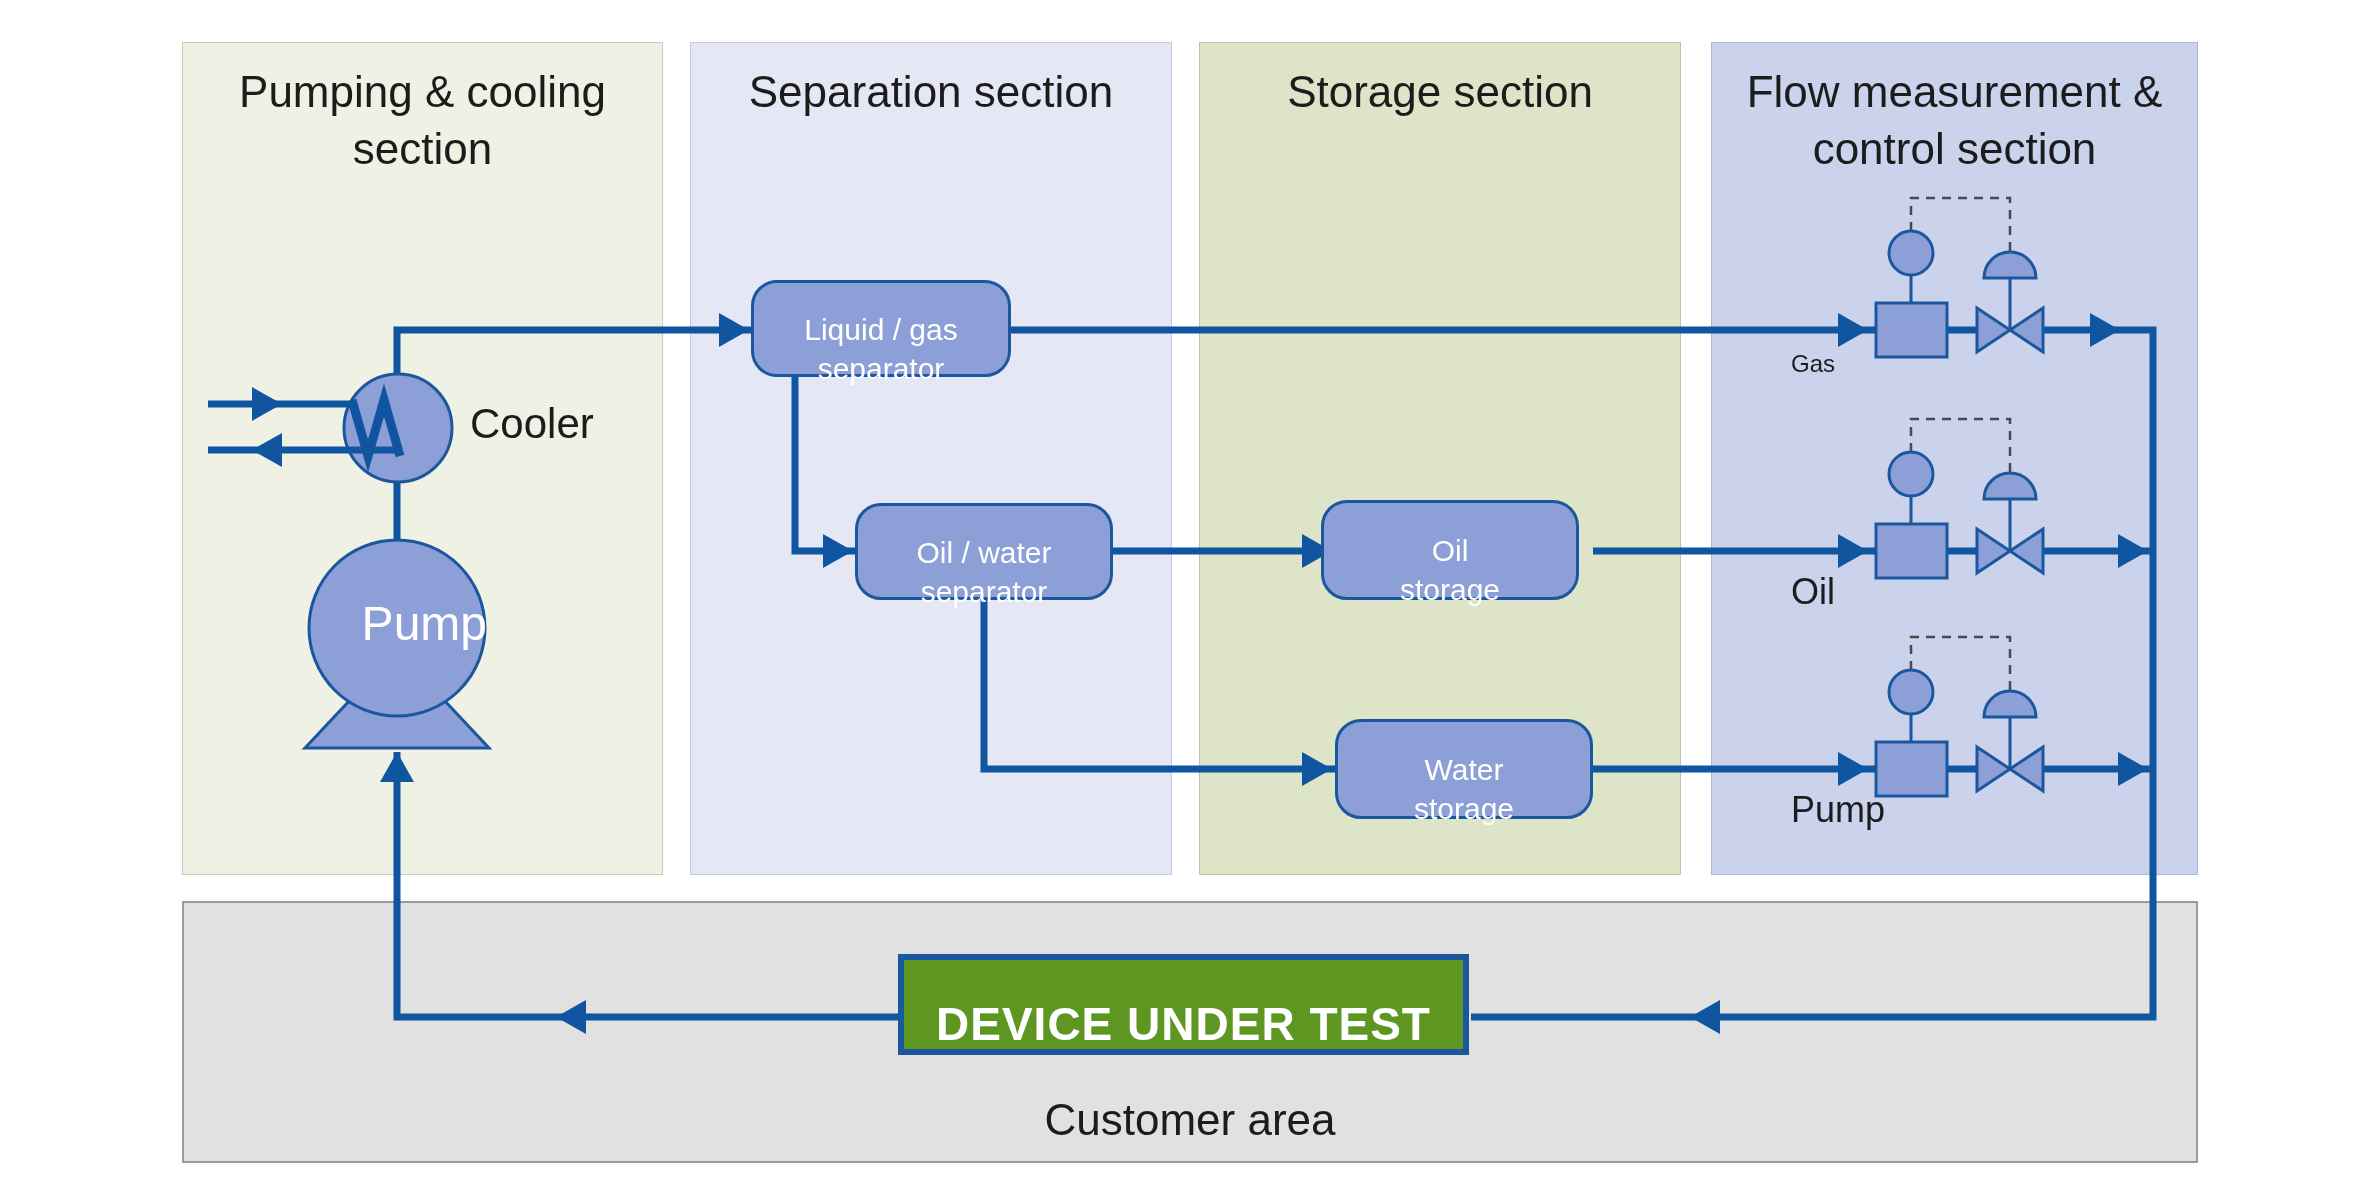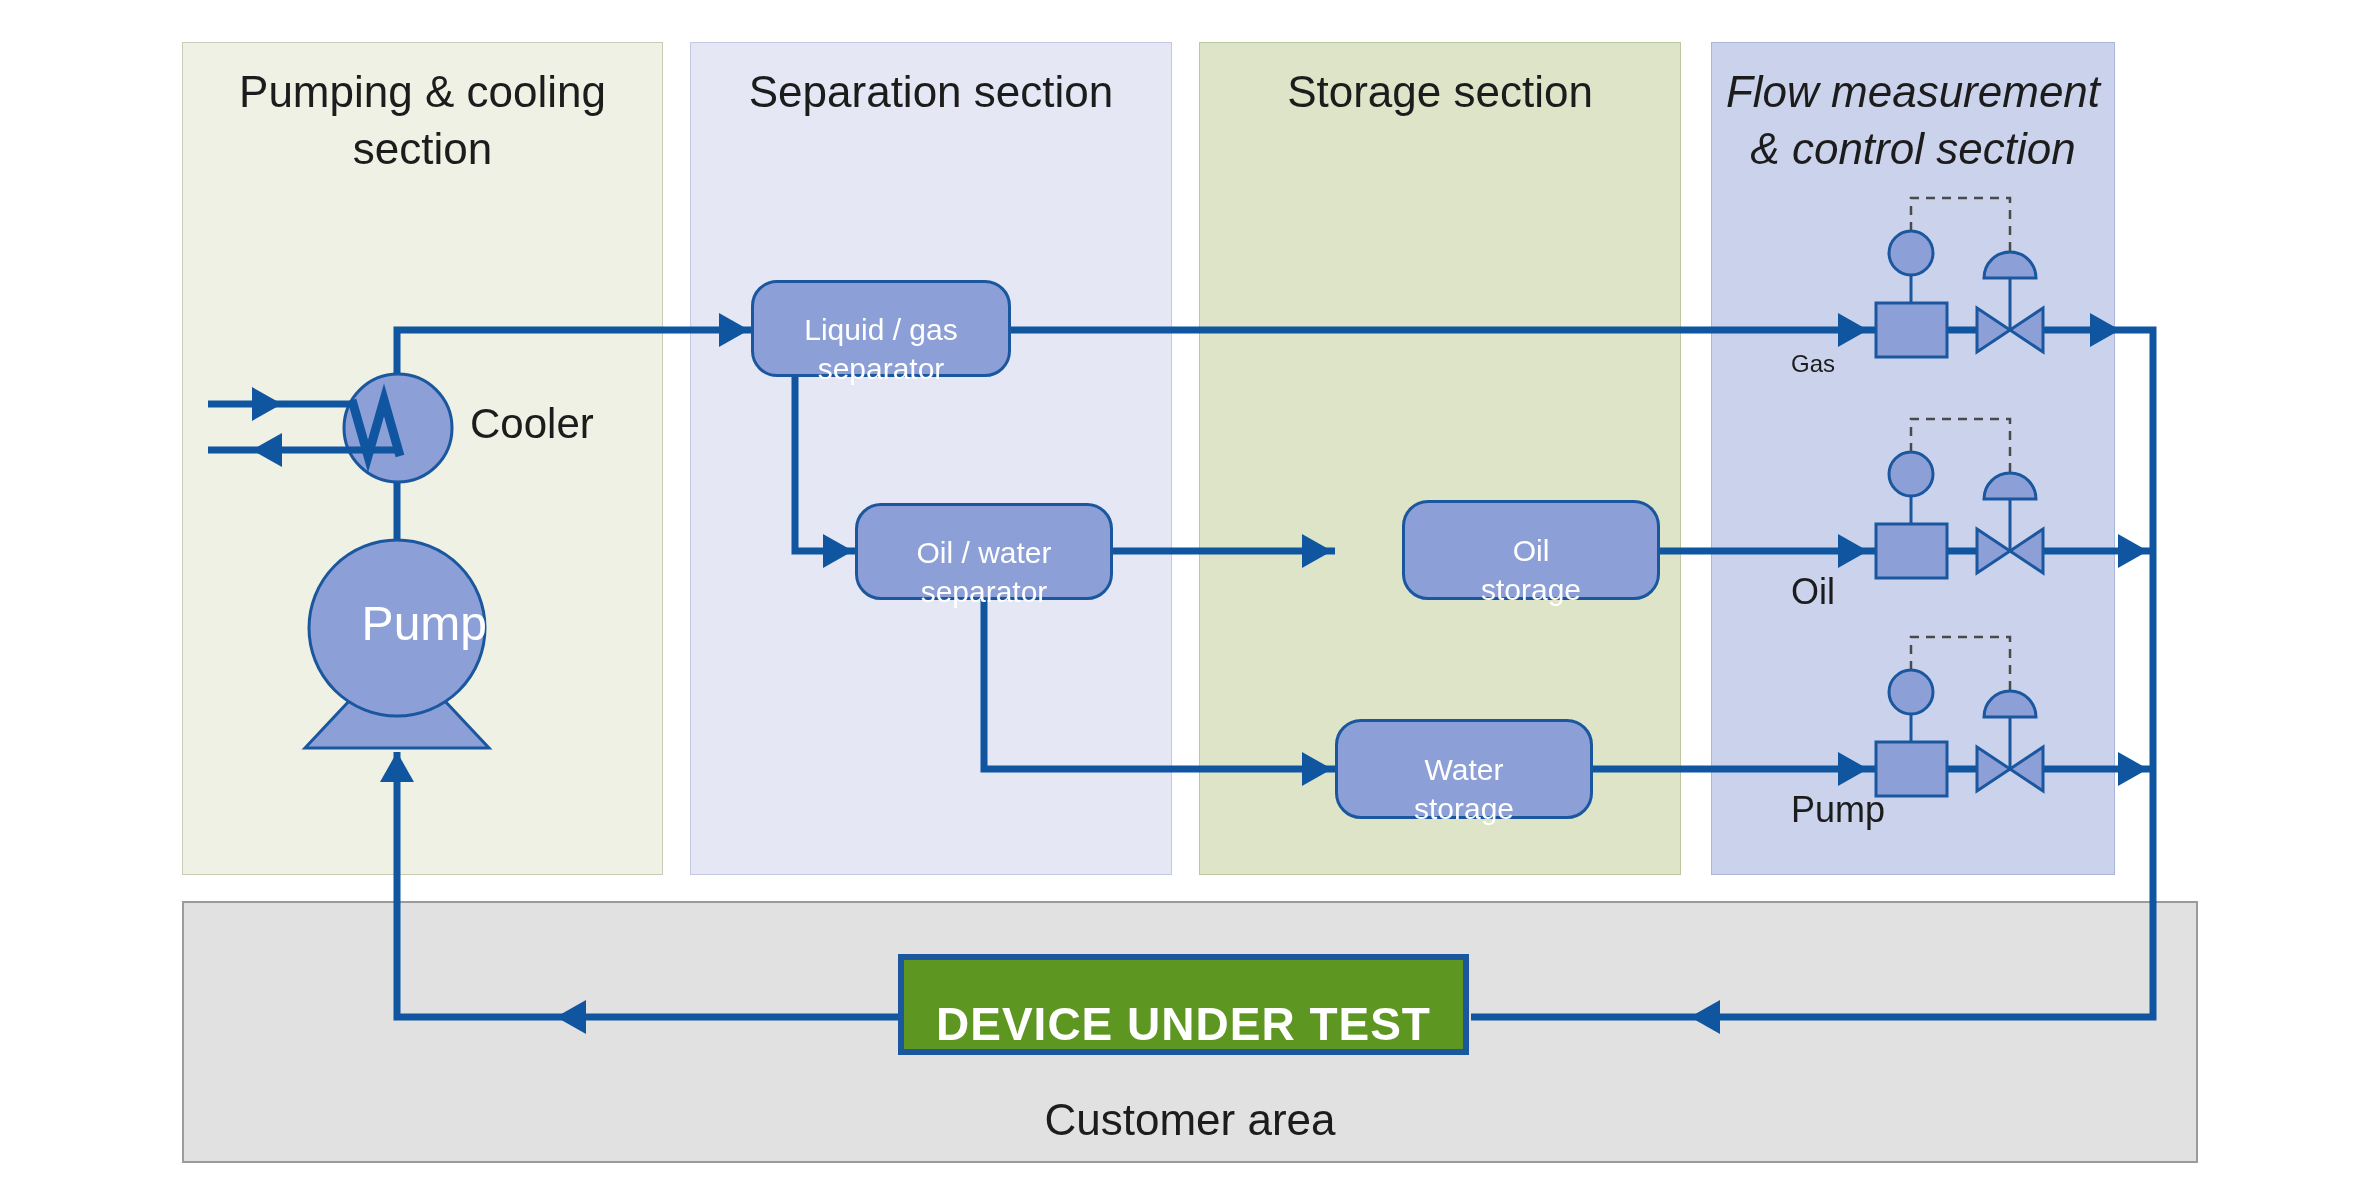--- a/index.html
+++ b/index.html
@@ -5,21 +5,21 @@
   html,body{margin:0;padding:0;background:#ffffff;}
   body{width:2362px;height:1181px;overflow:hidden;}
   .canvas{position:relative;width:2362px;height:1181px;background:#ffffff;
           font-family:"Liberation Sans",sans-serif;color:var(--text-dark,#1c1c1c);}
 
   
   .section{position:absolute;top:42px;height:833px;box-sizing:border-box;}
   .sec-pumping{left:182px;width:481px;background:var(--sec-pumping-bg,#eef1e3);border:1px solid #c6cdb4;}
   .sec-separation{left:690px;width:482px;background:var(--sec-separation-bg,#e5e7f5);border:1px solid #c4c8e2;}
   .sec-storage{left:1199px;width:482px;background:var(--sec-storage-bg,#dde4c8);border:1px solid #bcc8a0;}
-  .sec-flow{left:1711px;width:404px;background:var(--sec-flow-bg,#cbd3ec);border:1px solid #a9b5d9;font-style:italic;}
+  .sec-flow{left:1711px;width:487px;background:var(--sec-flow-bg,#cbd3ec);border:1px solid #a9b5d9;}
   .customer{position:absolute;left:182px;top:901px;width:2016px;height:262px;box-sizing:border-box;
             background:var(--customer-bg,#e1e1e1);border:2px solid #9b9b9b;}
 
   .section-title{position:absolute;left:0;top:20px;width:100%;display:flex;justify-content:center;
                  font-size:44px;line-height:1.3;text-align:center;color:var(--text-dark,#1c1c1c);}
   .section-title span{display:block;}
   .sec-pumping .section-title span{max-width:380px;}
   .sec-flow .section-title span{max-width:462px;}
 
   svg.overlay{position:absolute;left:0;top:0;}
@@ -31,21 +31,21 @@
   .signal{fill:none;stroke:var(--signal,#4a4a4a);stroke-width:2.5;stroke-dasharray:9 7;}
 
   
   .node{position:absolute;display:flex;align-items:center;justify-content:center;text-align:center;
         background:var(--node-fill,#8c9fd6);border:3px solid var(--node-border,#1a579f);
         border-radius:26px;color:#ffffff;font-size:30px;line-height:1.3;box-sizing:border-box;}
   .node span{display:block;max-width:225px;margin-top:40px;}
   .node span.narrow{max-width:140px;}
   #node-sep1{left:751px;top:280px;width:260px;height:97px;}
   #node-sep2{left:855px;top:503px;width:258px;height:97px;}
-  #node-oil-storage{left:1402px;top:500px;width:258px;height:100px;}
+  #node-oil-storage{left:1321px;top:500px;width:258px;height:100px;}
   #node-water-storage{left:1335px;top:719px;width:258px;height:100px;}
   #node-dut{left:898px;top:954px;width:571px;height:101px;border-radius:0;
             background:var(--dut-fill,#5d9722);border:6px solid var(--node-border,#1a579f);
             font-size:46px;font-weight:600;letter-spacing:1px;}
   #node-dut span{max-width:none;}
 
   .float-label{position:absolute;color:var(--text-dark,#1c1c1c);white-space:nowrap;}
   #label-cooler{left:470px;top:400px;font-size:42px;}
   #label-pump{left:307px;top:596px;width:180px;text-align:right;font-size:48px;color:#ffffff;}
   #label-gas{left:1791px;top:350px;font-size:24px;}

